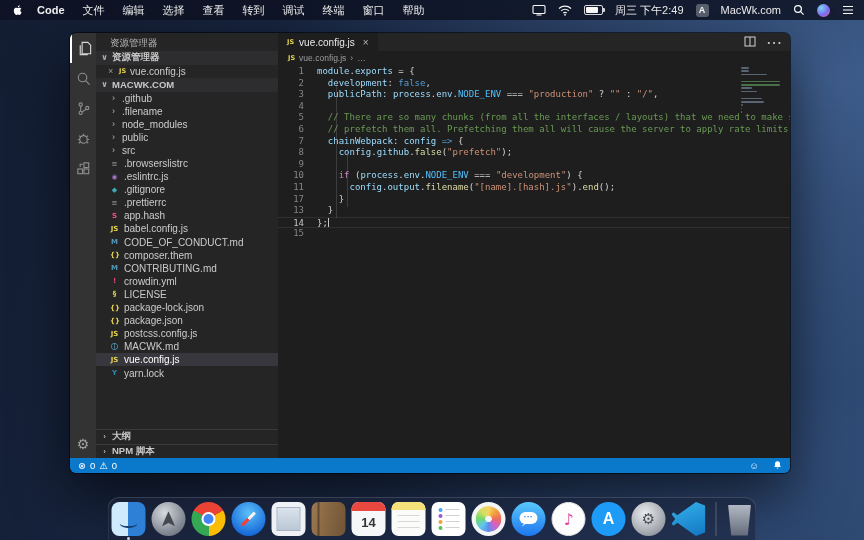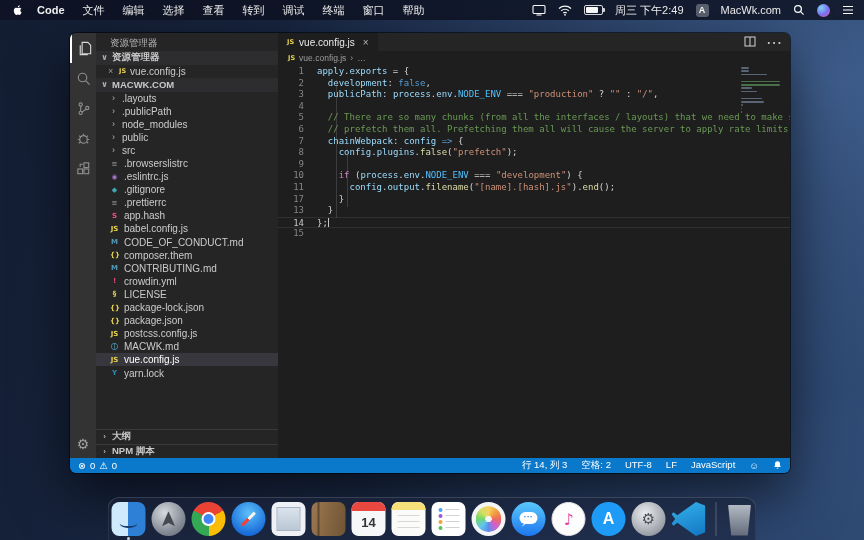--- a/index.html
+++ b/index.html
@@ -237,25 +237,25 @@
           <span class="jsb">JS</span>
           <span>vue.config.js</span>
         </div>
         <div class="sec">
           <span class="tw">∨</span>
           <span>MACWK.COM</span>
         </div>
         <div id="file-tree">
             <div class="trow">
               <span class="tw">›</span>
-              <span class="tlabel">.layouts</span>
+              <span class="tlabel">.github</span>
             </div>
             <div class="trow">
               <span class="tw">›</span>
-              <span class="tlabel">.publicPath</span>
+              <span class="tlabel">.filename</span>
             </div>
             <div class="trow">
               <span class="tw">›</span>
               <span class="tlabel">node_modules</span>
             </div>
             <div class="trow">
               <span class="tw">›</span>
               <span class="tlabel">public</span>
             </div>
             <div class="trow">
@@ -361,28 +361,28 @@
           </div>
         </div>
         <div id="breadcrumb">
           <span class="jsb">JS</span>
           <span>vue.config.js</span>
           <span>›</span>
           <span>…</span>
         </div>
         <div id="codewrap">
           <div id="code-lines">
-              <div class="line"><span class="ln">1</span><span class="lc"><span class="tk-v">apply</span><span class="tk-w">.</span><span class="tk-v">exports</span><span class="tk-w"> = {</span></span></div>
+              <div class="line"><span class="ln">1</span><span class="lc"><span class="tk-v">module</span><span class="tk-w">.</span><span class="tk-v">exports</span><span class="tk-w"> = {</span></span></div>
               <div class="line"><span class="ln">2</span><span class="lc"><span class="tk-w">  </span><span class="tk-v">development</span><span class="tk-w">: </span><span class="tk-k">false</span><span class="tk-w">,</span></span></div>
               <div class="line"><span class="ln">3</span><span class="lc"><span class="tk-w">  </span><span class="tk-v">publicPath</span><span class="tk-w">: </span><span class="tk-v">process</span><span class="tk-w">.</span><span class="tk-v">env</span><span class="tk-w">.</span><span class="tk-n">NODE_ENV</span><span class="tk-w"> === </span><span class="tk-s">"production"</span><span class="tk-w"> ? </span><span class="tk-s">""</span><span class="tk-w"> : </span><span class="tk-s">"/"</span><span class="tk-w">,</span></span></div>
               <div class="line"><span class="ln">4</span><span class="lc"></span></div>
               <div class="line"><span class="ln">5</span><span class="lc"><span class="tk-w">  </span><span class="tk-c">// There are so many chunks (from all the interfaces / layouts) that we need to make sure to</span></span></div>
               <div class="line"><span class="ln">6</span><span class="lc"><span class="tk-w">  </span><span class="tk-c">// prefetch them all. Prefetching them all will cause the server to apply rate limits in mos</span></span></div>
               <div class="line"><span class="ln">7</span><span class="lc"><span class="tk-w">  </span><span class="tk-v">chainWebpack</span><span class="tk-w">: </span><span class="tk-v">config</span><span class="tk-w"> </span><span class="tk-k">=&gt;</span><span class="tk-w"> {</span></span></div>
-              <div class="line"><span class="ln">8</span><span class="lc"><span class="tk-w">    </span><span class="tk-v">config</span><span class="tk-w">.</span><span class="tk-v">plugins</span><span class="tk-w">.</span><span class="tk-f">false</span><span class="tk-w">(</span><span class="tk-s">"prefetch"</span><span class="tk-w">);</span></span></div>
+              <div class="line"><span class="ln">8</span><span class="lc"><span class="tk-w">    </span><span class="tk-v">config</span><span class="tk-w">.</span><span class="tk-v">github</span><span class="tk-w">.</span><span class="tk-f">false</span><span class="tk-w">(</span><span class="tk-s">"prefetch"</span><span class="tk-w">);</span></span></div>
               <div class="line"><span class="ln">9</span><span class="lc"></span></div>
               <div class="line"><span class="ln">10</span><span class="lc"><span class="tk-w">    </span><span class="tk-p">if</span><span class="tk-w"> (</span><span class="tk-v">process</span><span class="tk-w">.</span><span class="tk-v">env</span><span class="tk-w">.</span><span class="tk-n">NODE_ENV</span><span class="tk-w"> === </span><span class="tk-s">"development"</span><span class="tk-w">) {</span></span></div>
               <div class="line"><span class="ln">11</span><span class="lc"><span class="tk-w">      </span><span class="tk-v">config</span><span class="tk-w">.</span><span class="tk-v">output</span><span class="tk-w">.</span><span class="tk-f">filename</span><span class="tk-w">(</span><span class="tk-s">"[name].[hash].js"</span><span class="tk-w">)</span><span class="tk-w">.</span><span class="tk-f">end</span><span class="tk-w">();</span></span></div>
               <div class="line"><span class="ln">17</span><span class="lc"><span class="tk-w">    }</span></span></div>
               <div class="line"><span class="ln">13</span><span class="lc"><span class="tk-w">  }</span></span></div>
               <div class="line cur"><span class="ln">14</span><span class="lc"><span class="tk-w">};</span><span class="caret"></span></span></div>
               <div class="line"><span class="ln">15</span><span class="lc"></span></div>
             </div>
           <div class="iguide" style="left:58px;top:16px;height:138px;"></div>
           <div class="iguide" style="left:69px;top:85px;height:58px;"></div>
@@ -406,27 +406,20 @@
         </div>
       </div>
     </div>
 
     <div id="statusbar">
       <span class="sbi">⊗</span>
       <span class="sbi">0</span>
       <span class="sbi">⚠</span>
       <span class="sbi">0</span>
       <span id="sb-right">
-        <span id="sb-items" style="display: flex; gap: 14px;">
-            <span class="sbi">行 14, 列 3</span>
-            <span class="sbi">空格: 2</span>
-            <span class="sbi">UTF-8</span>
-            <span class="sbi">LF</span>
-            <span class="sbi">JavaScript</span>
-          </span>
         <span>☺</span>
         <span>
           <svg width="9" height="10" viewBox="0 0 16 16">
               <path d="M8 1.5a4.5 4.5 0 0 0-4.5 4.5v3.2L2 11.5h12L12.5 9.2V6A4.5 4.5 0 0 0 8 1.5zM6.5 13a1.5 1.5 0 0 0 3 0z"></path>
             </svg>
         </span>
       </span>
     </div>
   </div>
 

